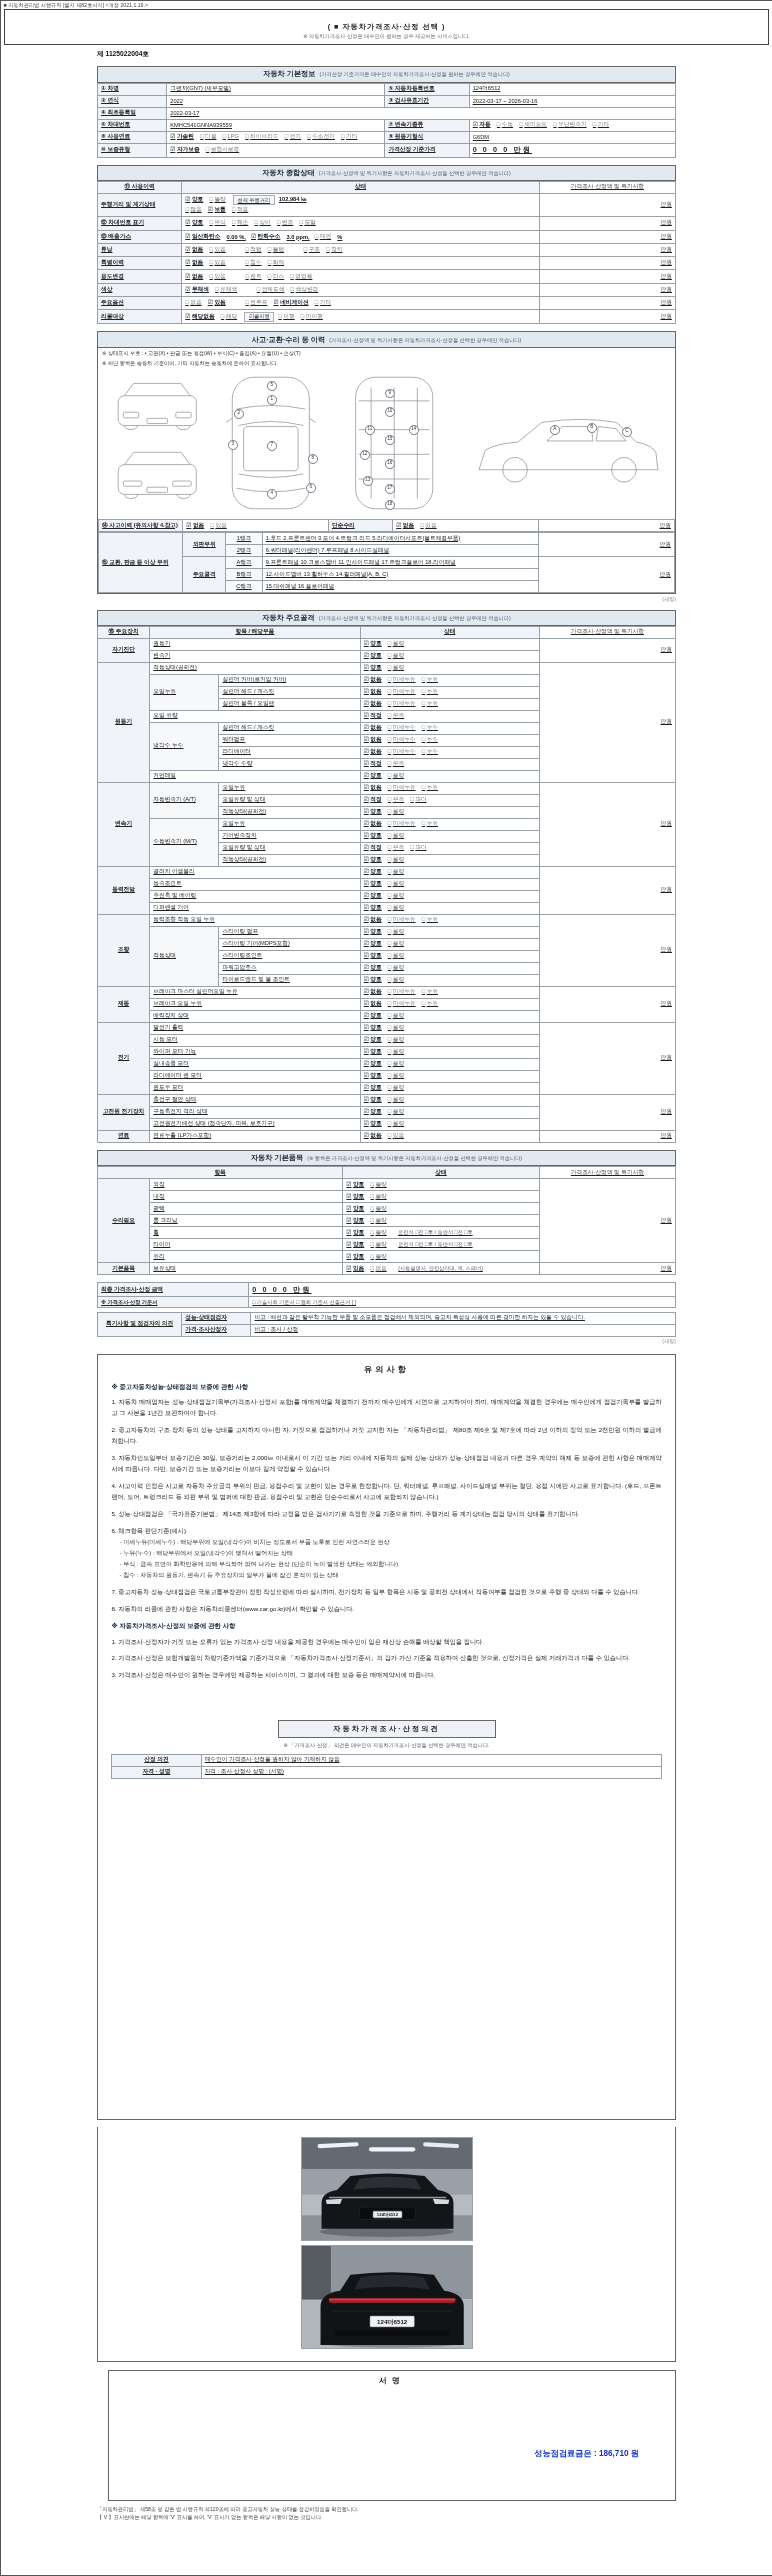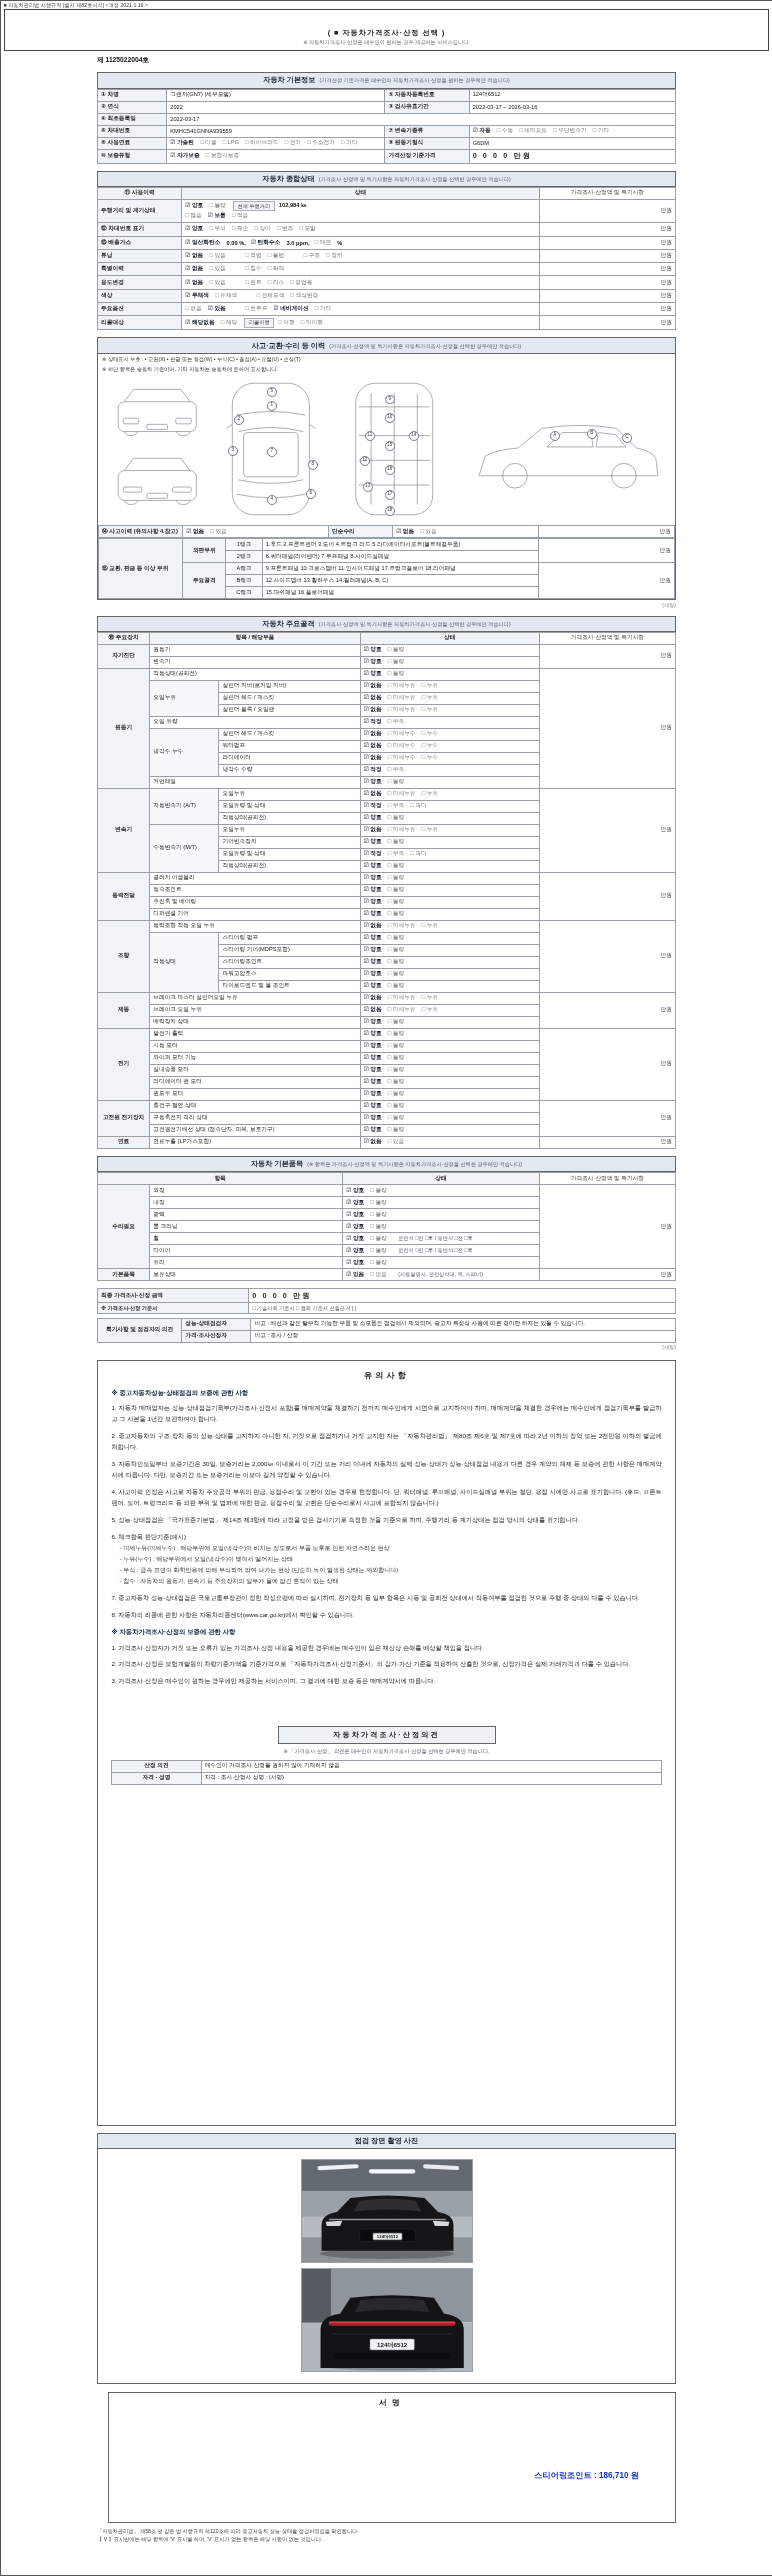--- a/index.html
+++ b/index.html
@@ -2,29 +2,29 @@
 <html style="font-size:8.2px"><head>
 <meta charset="utf-8">
 <style>
   html,body{margin:0;padding:0;}
   body{width:773px;height:2576px;background:#ffffff;position:relative;overflow:hidden;
        font-family:"Liberation Sans","DejaVu Sans",sans-serif;color:#222;}
   .frame{position:absolute;inset:0;border:0.5px solid #555;pointer-events:none;}
   .top-ref{position:absolute;top:1.5px;left:3.6px;font-size:5.2px;color:#444;}
   .hdr{margin:8.8px 4.1px 0;border:1px solid #444;text-align:center;padding:4.1px 0 3.6px;}
   .hdr .t{font-size:13.4px;font-weight:bold;letter-spacing:4.6px;color:#111;}
-  .hdr .s{font-size:7.2px;font-weight:bold;margin-top:14px;letter-spacing:1px;}
+  .hdr .s{font-size:7.2px;font-weight:bold;margin-top:8px;letter-spacing:1px;}
   .hdr .n{font-size:5.2px;color:#666;margin-top:1.5px;}
   .content{width:579px;margin:0 auto;}
   .docno{margin-top:5.2px;font-size:6.7px;font-weight:bold;color:#111;}
   .sec{margin-top:7.2px;}
   .sec-title{border:0.5px solid #666;background:#e3e9f1;text-align:center;font-size:7.2px;font-weight:bold;padding:2.1px 0;color:#1b2430;}
   .sec-title .note{font-weight:normal;font-size:5.2px;color:#556;margin-left:4.1px;}
   .sec-body{border:0.5px solid #666;border-top:none;background:#fff;}
-  table.grid{width:100%;border-collapse:collapse;font-size:5.7px;}
+  table.grid{width:100%;border-collapse:collapse;font-size:5.7px;text-decoration:underline;}
   .grid th,.grid td{border:0.5px solid #9aa0a8;padding:1.5px 3.1px;text-align:left;vertical-align:middle;color:#222;}
   .grid th{background:#f0f3f7;font-weight:bold;font-size:5.7px;}
   .grid td.amt,.grid th.amt{width:129px;text-align:right;color:#444;background:#fff;font-weight:normal;}
   .grid th.hc{text-align:center;}
   .grid th.rl{width:77px;}
   .grid th.dev{width:45px;text-align:center;background:#f0f3f7;}
   .grid th.sub{width:62px;font-weight:normal;background:#f7f8fa;}
   .grid td.itm{width:134px;}
   .grid th.grp{width:36px;text-align:center;}
   .grid th.rank{width:29px;text-align:center;font-weight:normal;background:#f7f8fa;}
@@ -674,21 +674,20 @@
             <tr>
               <th style="width:82px;text-align:center">자격 · 성명</th>
               <td>자격 : 조사·산정사      성명 :                (서명)</td>
             </tr>
           </tbody>
       </table>
     </div>
   </div>
 
   <div class="sec">
-    <div class="sec-title"><span>점검 장면 촬영 사진</span></div>
     <div class="sec-body photo-wrap">
       <svg class="photo" viewBox="0 0 330 198">
         <rect x="0" y="0" width="330" height="92" fill="#646a72"></rect>
         <rect x="0" y="60" width="330" height="52" fill="#9aa0a8"></rect>
         <rect x="0" y="110" width="330" height="88" fill="#b6bbc1"></rect>
         <rect x="0" y="150" width="330" height="48" fill="#8d9299"></rect>
         <rect x="30" y="10" width="80" height="8" rx="4" fill="#eef2f6" transform="rotate(-3 70 14)"></rect>
         <rect x="130" y="18" width="90" height="8" rx="4" fill="#f3f6fa"></rect>
         <rect x="235" y="10" width="70" height="8" rx="4" fill="#e8ecf1" transform="rotate(3 270 14)"></rect>
         <ellipse cx="165" cy="182" rx="130" ry="10" fill="#000000" opacity="0.25"></ellipse>
@@ -714,21 +713,21 @@
         <rect x="132" y="136" width="86" height="21" rx="2" fill="#f1f2f3" stroke="#8a8f96"></rect>
         <text class="plate-text" x="175" y="151" font-size="12" font-weight="bold" text-anchor="middle" fill="#141414" font-family="Liberation Sans, sans-serif">124더6512</text>
         <rect x="64" y="164" width="222" height="10" rx="4" fill="#0a0b0c"></rect>
       </svg>
     </div>
   </div>
 
   <div class="sign-box">
     <div class="sign-title">서명</div>
     <div class="fee">
-      <span>스티어링조인트 :</span>
+      <span>성능점검료금은 :</span>
       <span>186,710 원</span>
     </div>
   </div>
   <div class="foot-note">
     <div>「자동차관리법」 제58조 및 같은 법 시행규칙 제120조에 따라 중고자동차 성능·상태를 점검하였음을 확인합니다.</div>
     <div>【 V 】표시란에는 해당 항목에 'V' 표시를 하며, 'V' 표시가 없는 항목은 해당 사항이 없는 것입니다.</div>
   </div>
 
 </div>
 

